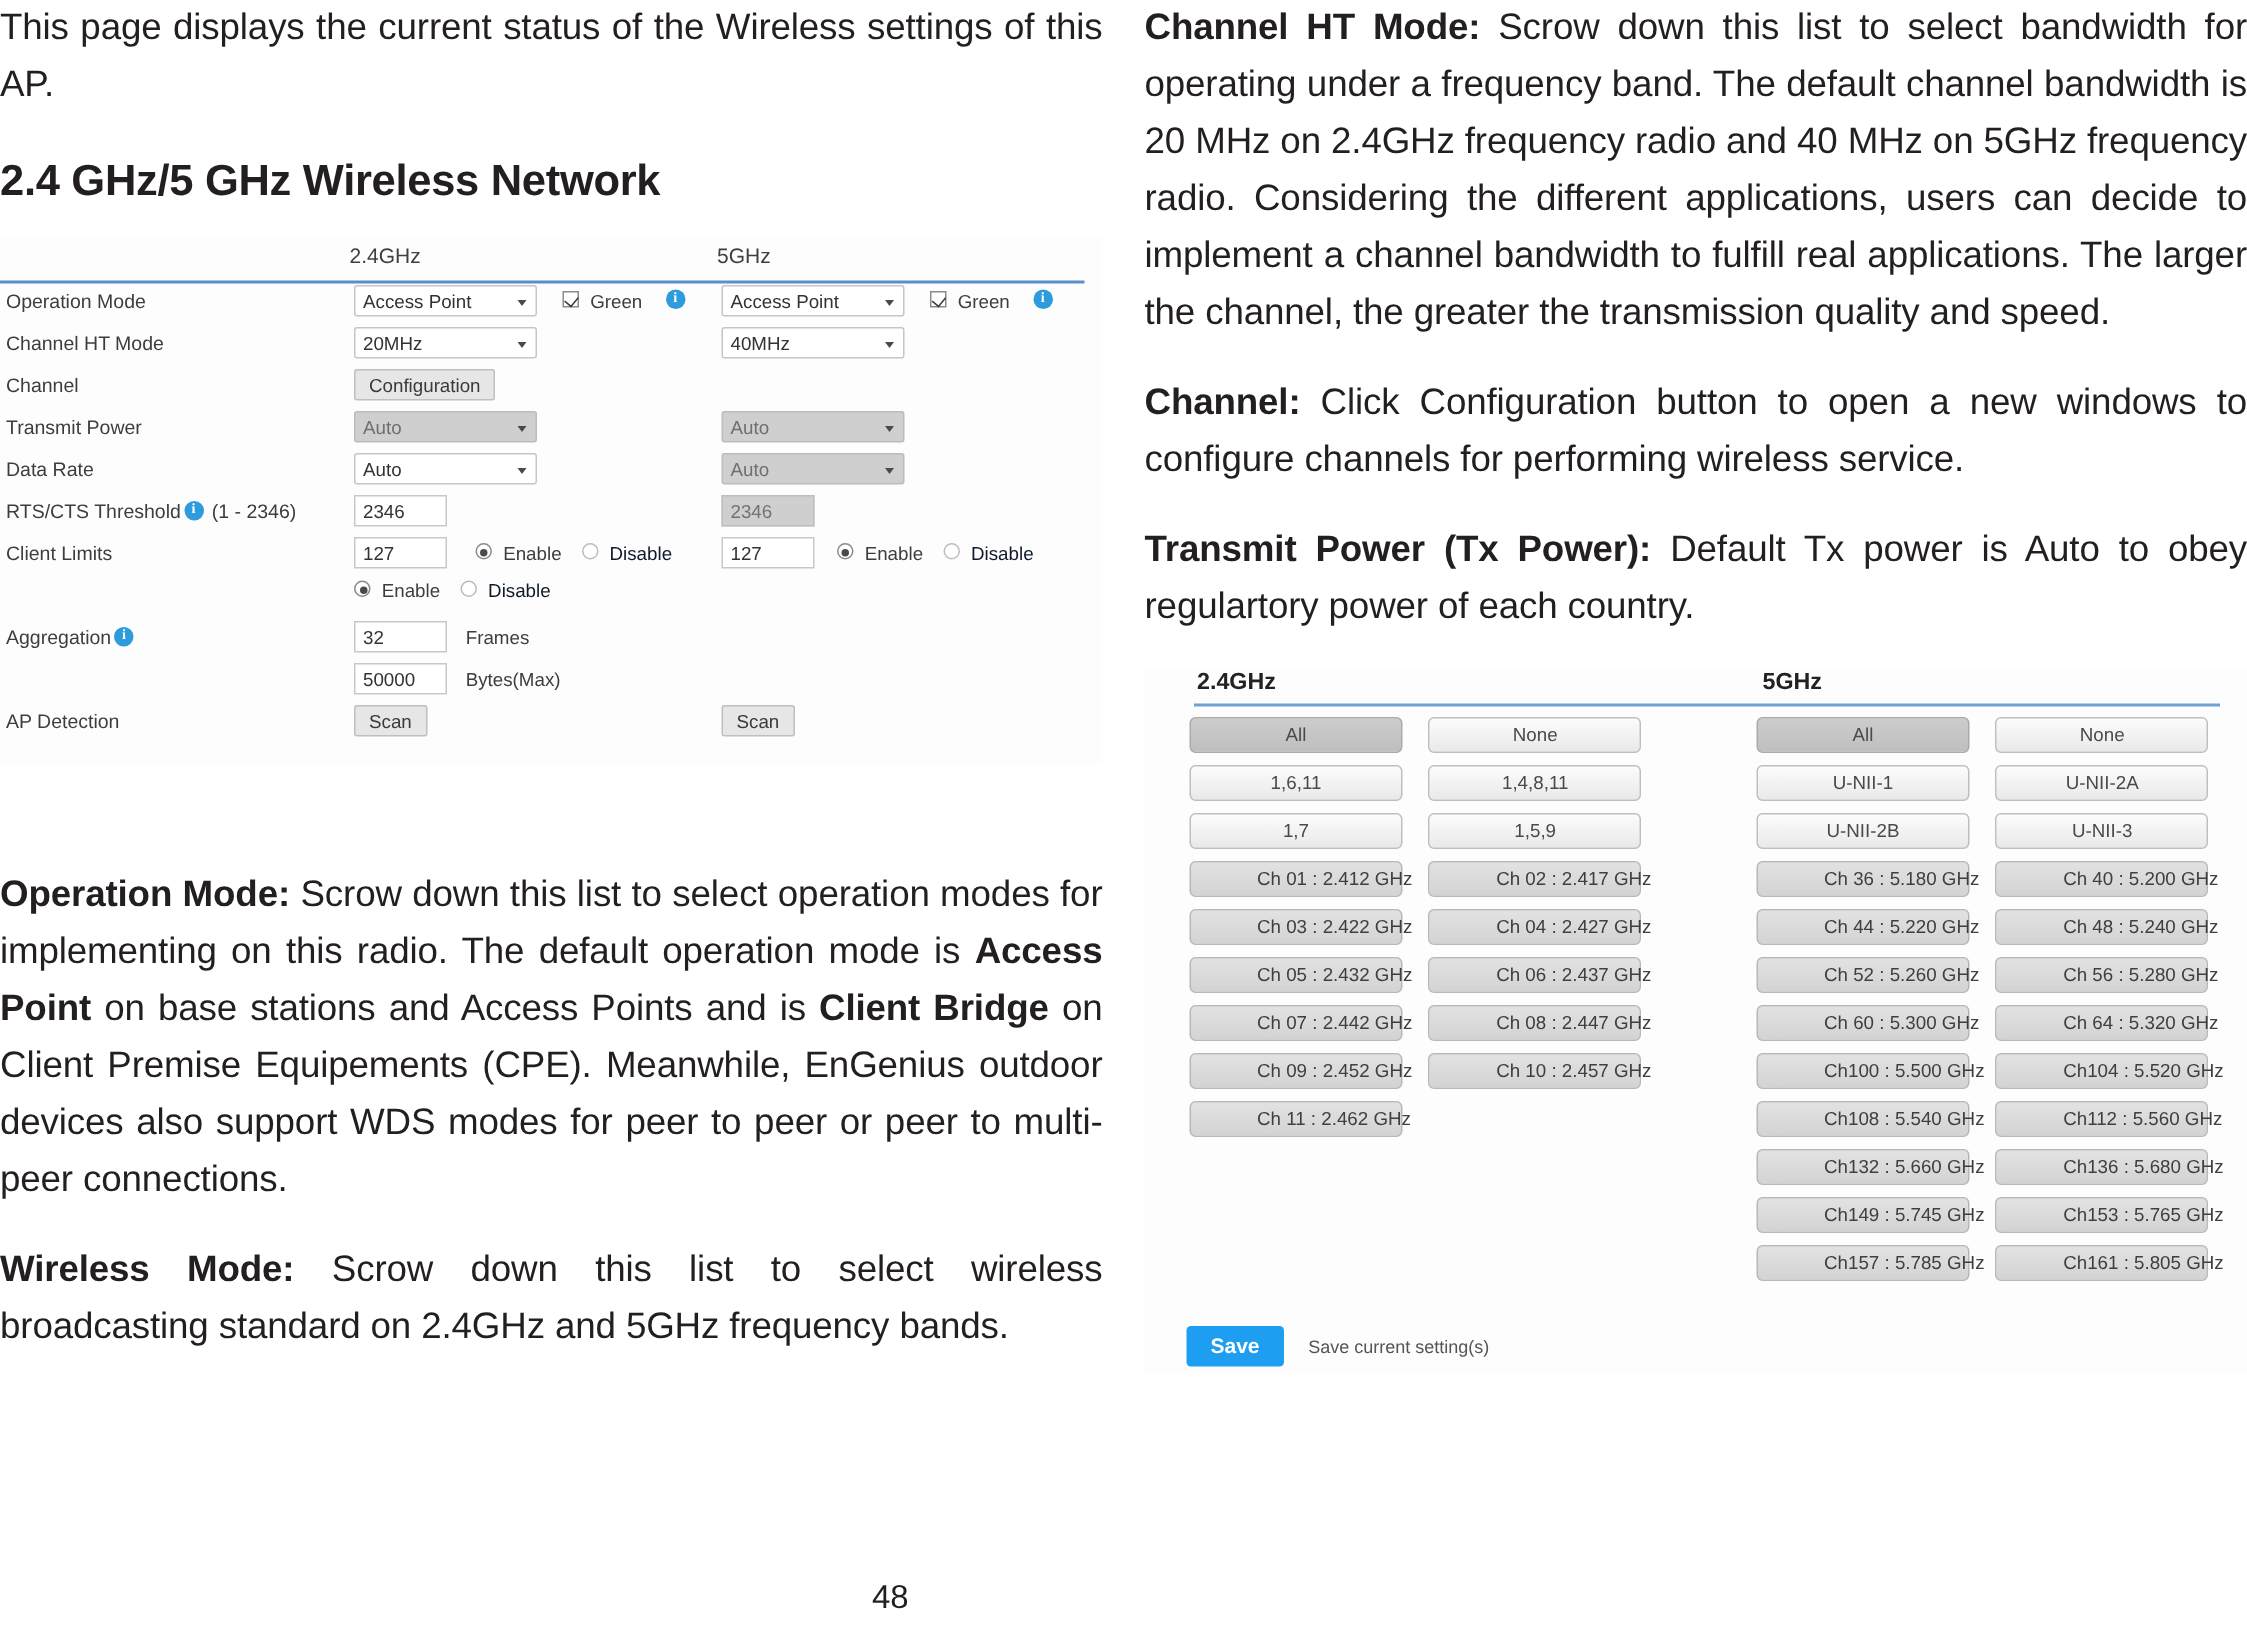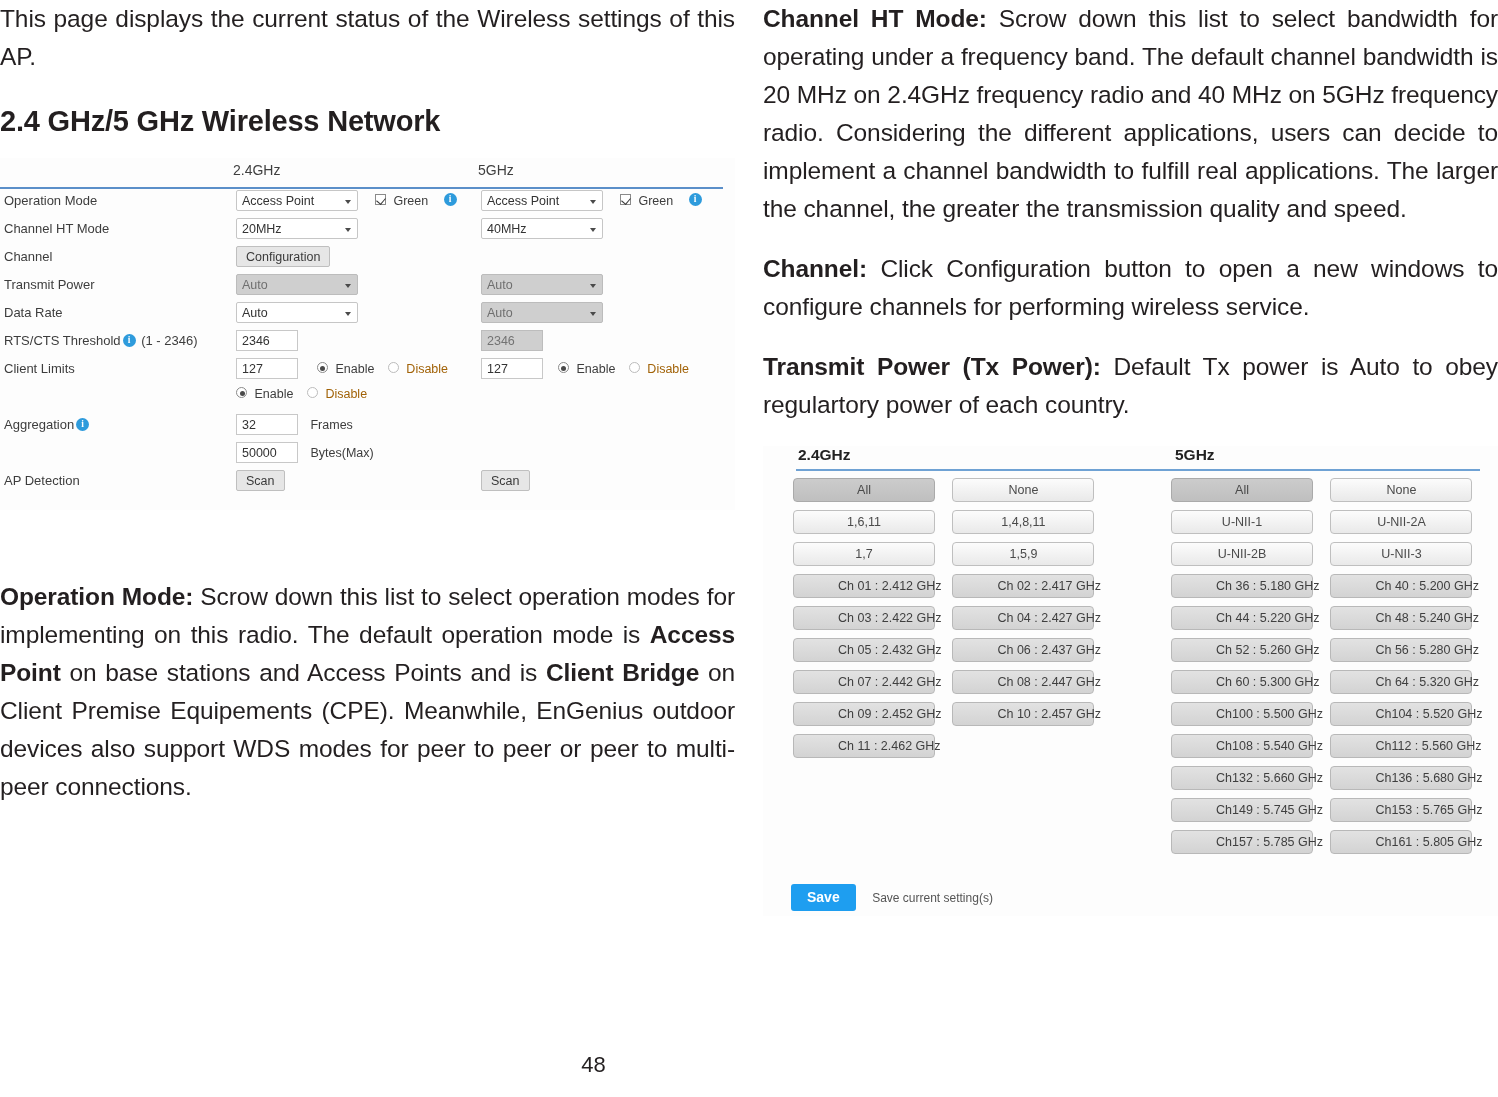--- a/index.html
+++ b/index.html
@@ -175,21 +175,21 @@
     width: 5px; height: 5px;
     border-radius: 50%;
     background: #4a4a4a;
   }
   .radio.off { border-color: #bcbcbc; }
   .lblinline {
     font-size: 12.5px; color: #3d3d3d;
     vertical-align: middle;
     margin-right: 10px;
   }
-  .lblinline.faint { color: #a16207; }
+  .lblinline.faint { color: #0f172a; }
   .info {
     display: inline-block;
     width: 13px; height: 13px;
     border-radius: 50%;
     background: #2e9bdc;
     color: #fff;
     font-size: 9.5px;
     line-height: 13px;
     text-align: center;
     font-weight: 700;
@@ -428,20 +428,21 @@
           <span class="btnsm">Scan</span>
         </span>
       </div>
 
     </div>
 
     <div style="height:68px"></div>
 
     <p class="body"><b class="b">Operation Mode:</b><span> Scrow down this list to select operation modes for implementing on this radio. The default operation mode is </span><b class="b">Access Point</b><span> on base stations and Access Points and is </span><b class="b">Client Bridge</b><span> on Client Premise Equipements (CPE). Meanwhile, EnGenius outdoor devices also support WDS modes for peer to peer or peer to multi-peer connections.</span></p>
 
+    <p class="body"><b class="b">Wireless Mode:</b><span> Scrow down this list to select wireless broadcasting standard on 2.4GHz and 5GHz frequency bands.</span></p>
 
   </div>
 
   <div class="col col-right">
 
     <p class="body"><b class="b">Channel HT Mode:</b><span> Scrow down this list to select bandwidth for operating under a frequency band. The default channel bandwidth is 20 MHz on 2.4GHz frequency radio and 40 MHz on 5GHz frequency radio. Considering the different applications, users can decide to implement a channel bandwidth to fulfill real applications. The larger the channel, the greater the transmission quality and speed.</span></p>
 
     <p class="body"><b class="b">Channel:</b><span> Click Configuration button to open a new windows to configure channels for performing wireless service.</span></p>
 
     <p class="body"><b class="b">Transmit Power (Tx Power):</b><span> Default Tx power is Auto to obey regulartory power of each country.</span></p>

